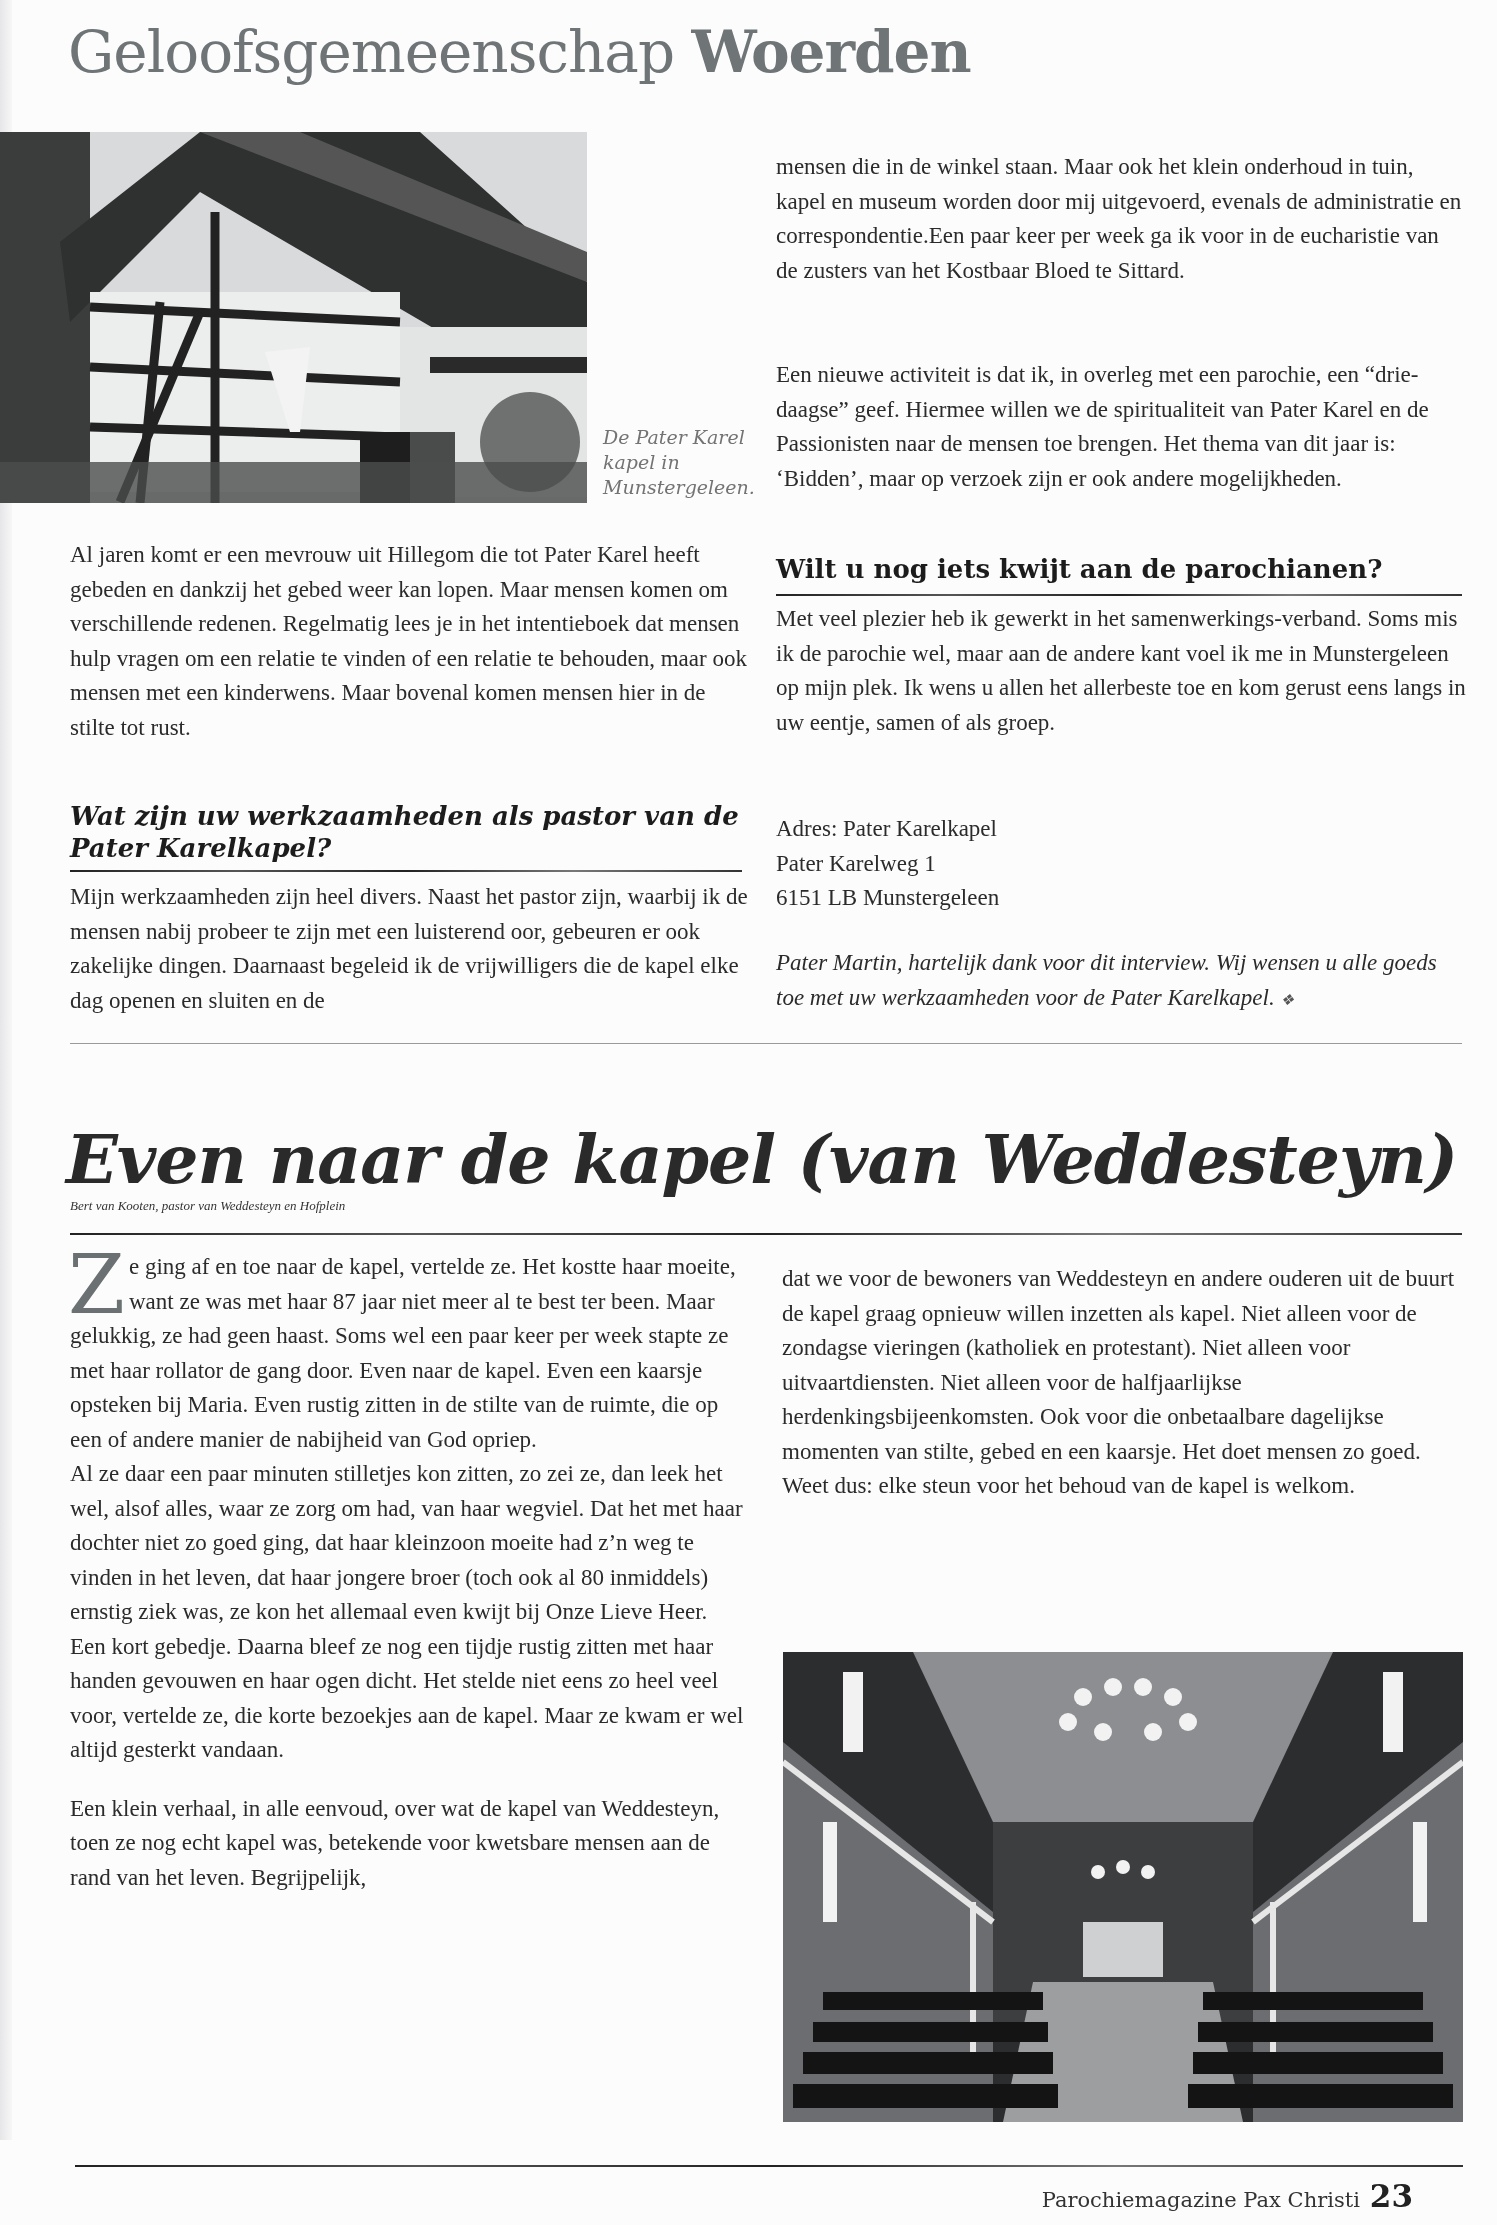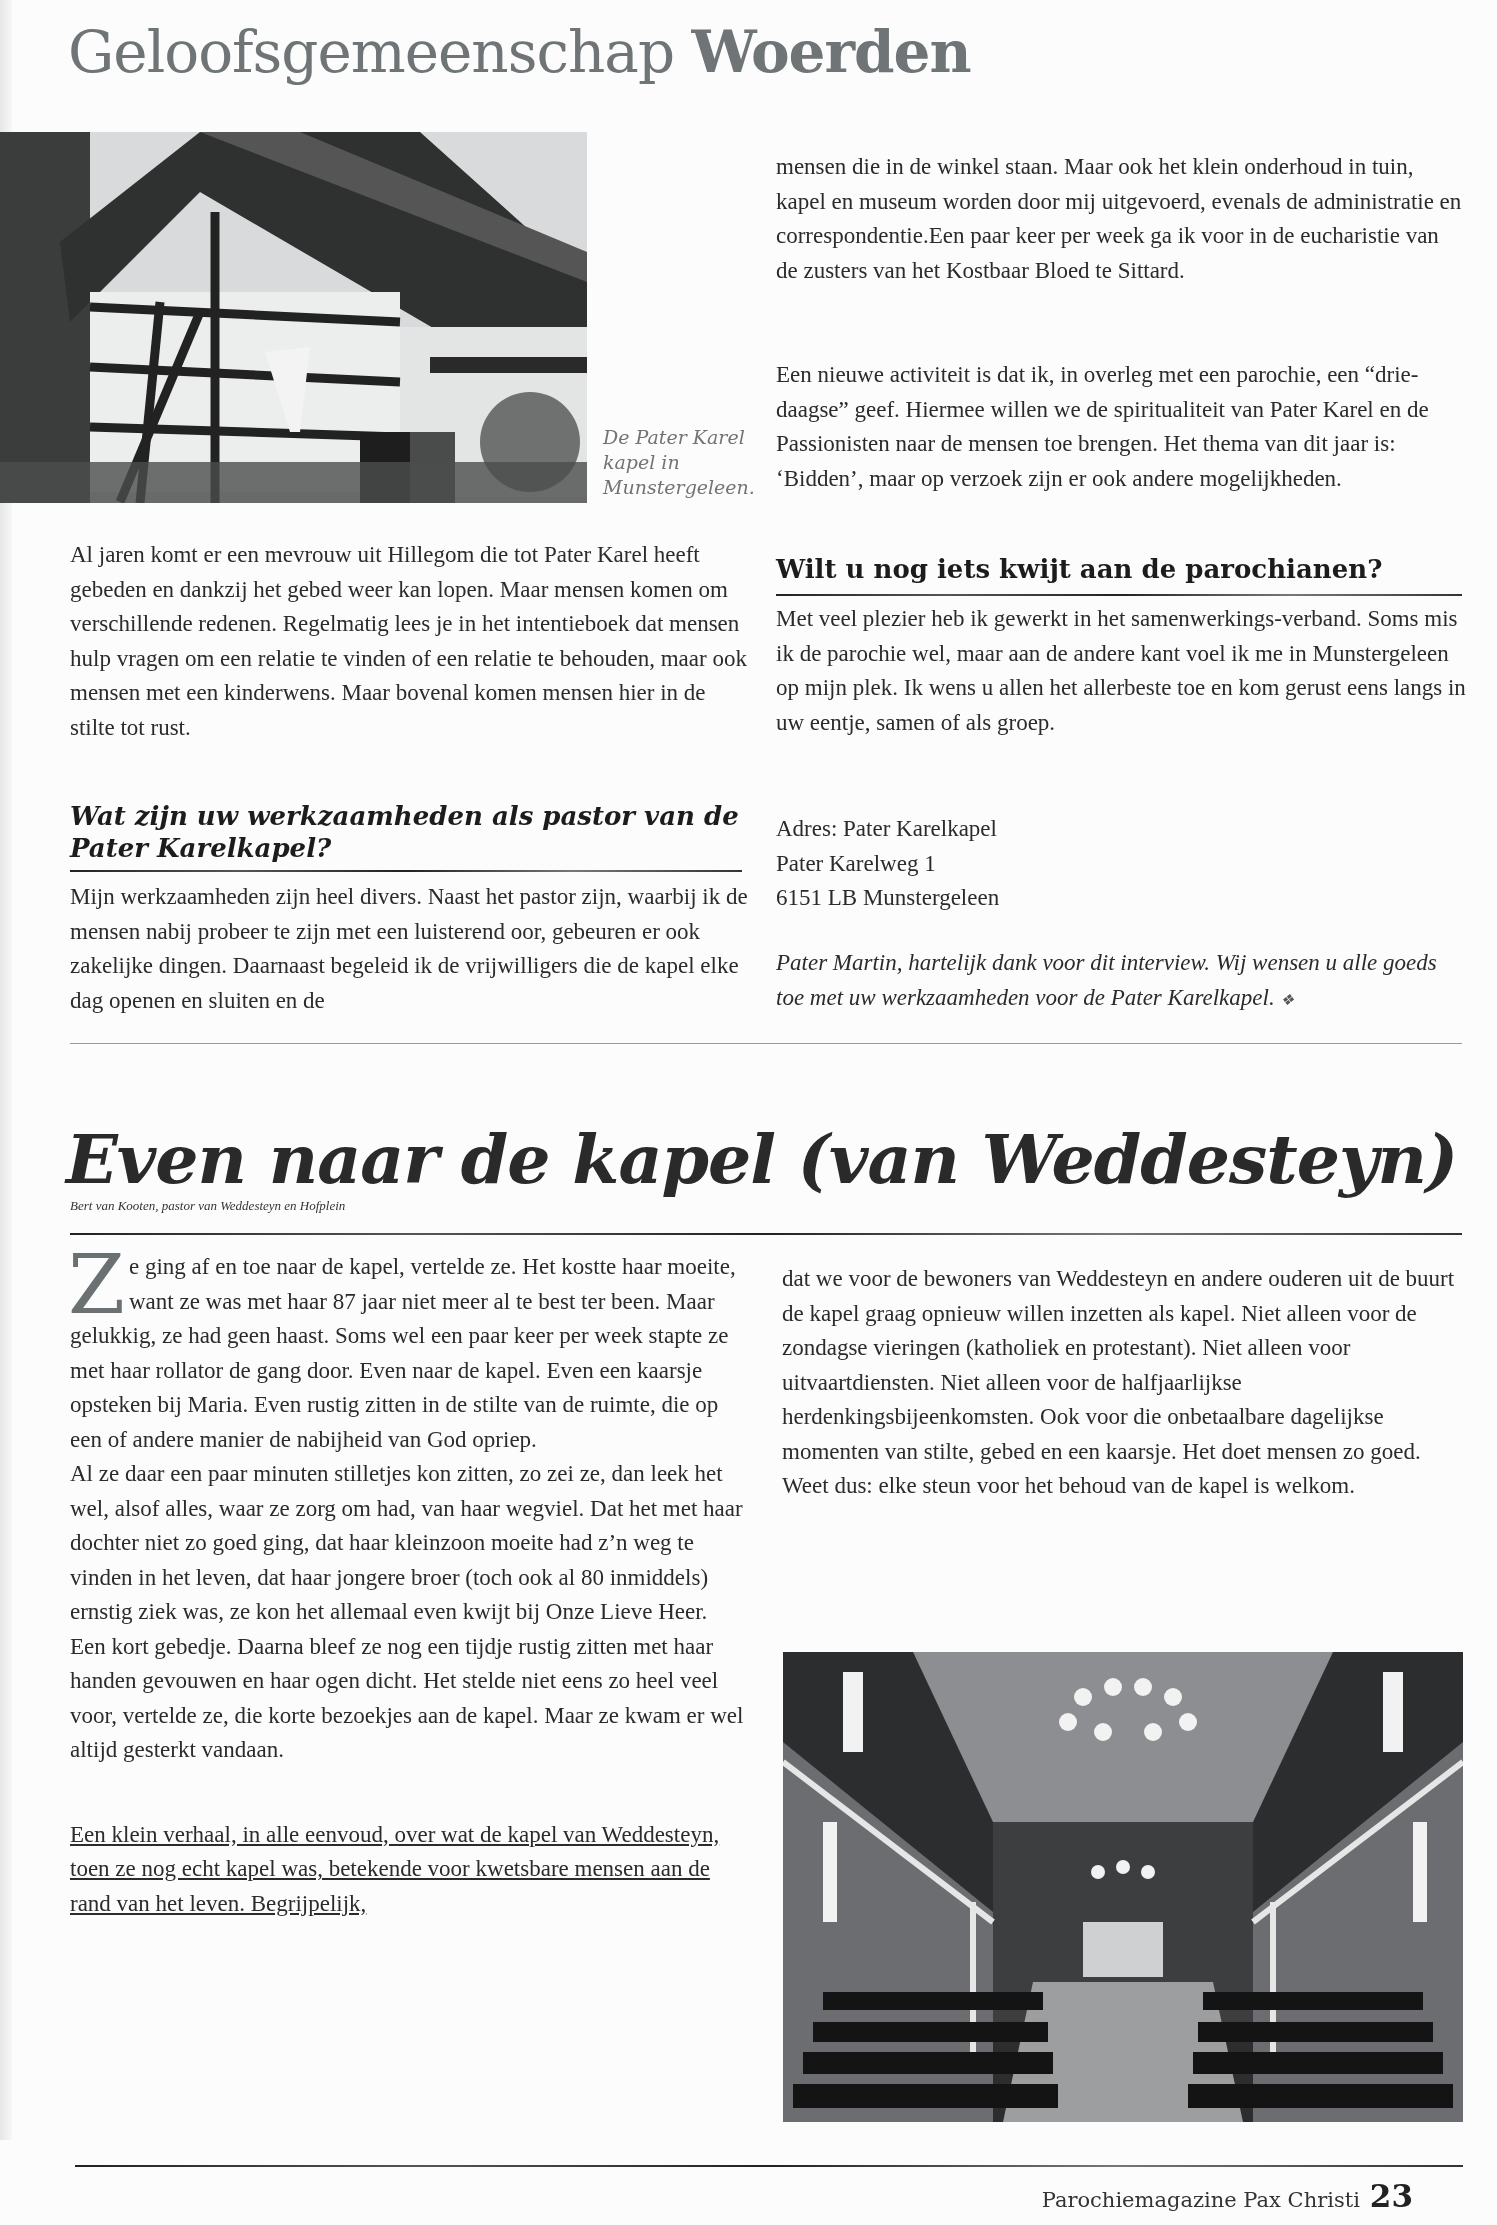--- a/index.html
+++ b/index.html
@@ -84,21 +84,21 @@
 <div class="abs thin-rule" style="left:70px; top:1043px; width:1392px;"></div>
 
 <div class="abs big-title">Even naar de kapel (van Weddesteyn)</div>
 <div class="abs byline">Bert van Kooten, pastor van Weddesteyn en Hofplein</div>
 <div class="abs rule" style="left:70px; top:1233px; width:1392px;"></div>
 
 <div class="abs body-text col-left" style="top:1250px;">
   <p><span class="dropcap">Z</span><span>e ging af en toe naar de kapel, vertelde ze. Het kostte haar moeite, want ze was met haar 87 jaar niet meer al te best ter been. Maar gelukkig, ze had geen haast. Soms wel een paar keer per week stapte ze met haar rollator de gang door. Even naar de kapel. Even een kaarsje opsteken bij Maria. Even rustig zitten in de stilte van de ruimte, die op een of andere manier de nabijheid van God opriep.</span></p>
   <p>Al ze daar een paar minuten stilletjes kon zitten, zo zei ze, dan leek het wel, alsof alles, waar ze zorg om had, van haar wegviel. Dat het met haar dochter niet zo goed ging, dat haar kleinzoon moeite had z’n weg te vinden in het leven, dat haar jongere broer (toch ook al 80 inmiddels) ernstig ziek was, ze kon het allemaal even kwijt bij Onze Lieve Heer.</p>
   <p>Een kort gebedje. Daarna bleef ze nog een tijdje rustig zitten met haar handen gevouwen en haar ogen dicht. Het stelde niet eens zo heel veel voor, vertelde ze, die korte bezoekjes aan de kapel. Maar ze kwam er wel altijd gesterkt vandaan.</p>
-  <p style="margin-top:50px;text-decoration:underline;">Een klein verhaal, in alle eenvoud, over wat de kapel van Weddesteyn, toen ze nog echt kapel was, betekende voor kwetsbare mensen aan de rand van het leven. Begrijpelijk,</p>
+  <p style="margin-top:24px;">Een klein verhaal, in alle eenvoud, over wat de kapel van Weddesteyn, toen ze nog echt kapel was, betekende voor kwetsbare mensen aan de rand van het leven. Begrijpelijk,</p>
 </div>
 
 <div class="abs body-text col-right" style="top:1262px; left:782px;">
   <p>dat we voor de bewoners van Weddesteyn en andere ouderen uit de buurt de kapel graag opnieuw willen inzetten als kapel. Niet alleen voor de zondagse vieringen (katholiek en protestant). Niet alleen voor uitvaartdiensten. Niet alleen voor de halfjaarlijkse herdenkingsbijeenkomsten. Ook voor die onbetaalbare dagelijkse momenten van stilte, gebed en een kaarsje. Het doet mensen zo goed.</p>
   <p>Weet dus: elke steun voor het behoud van de kapel is welkom.</p>
 </div>
 
 <div class="abs photo photo2">
   <svg width="680" height="470" viewBox="0 0 680 470">
     <rect width="680" height="470" fill="#2c2d2f"></rect>

